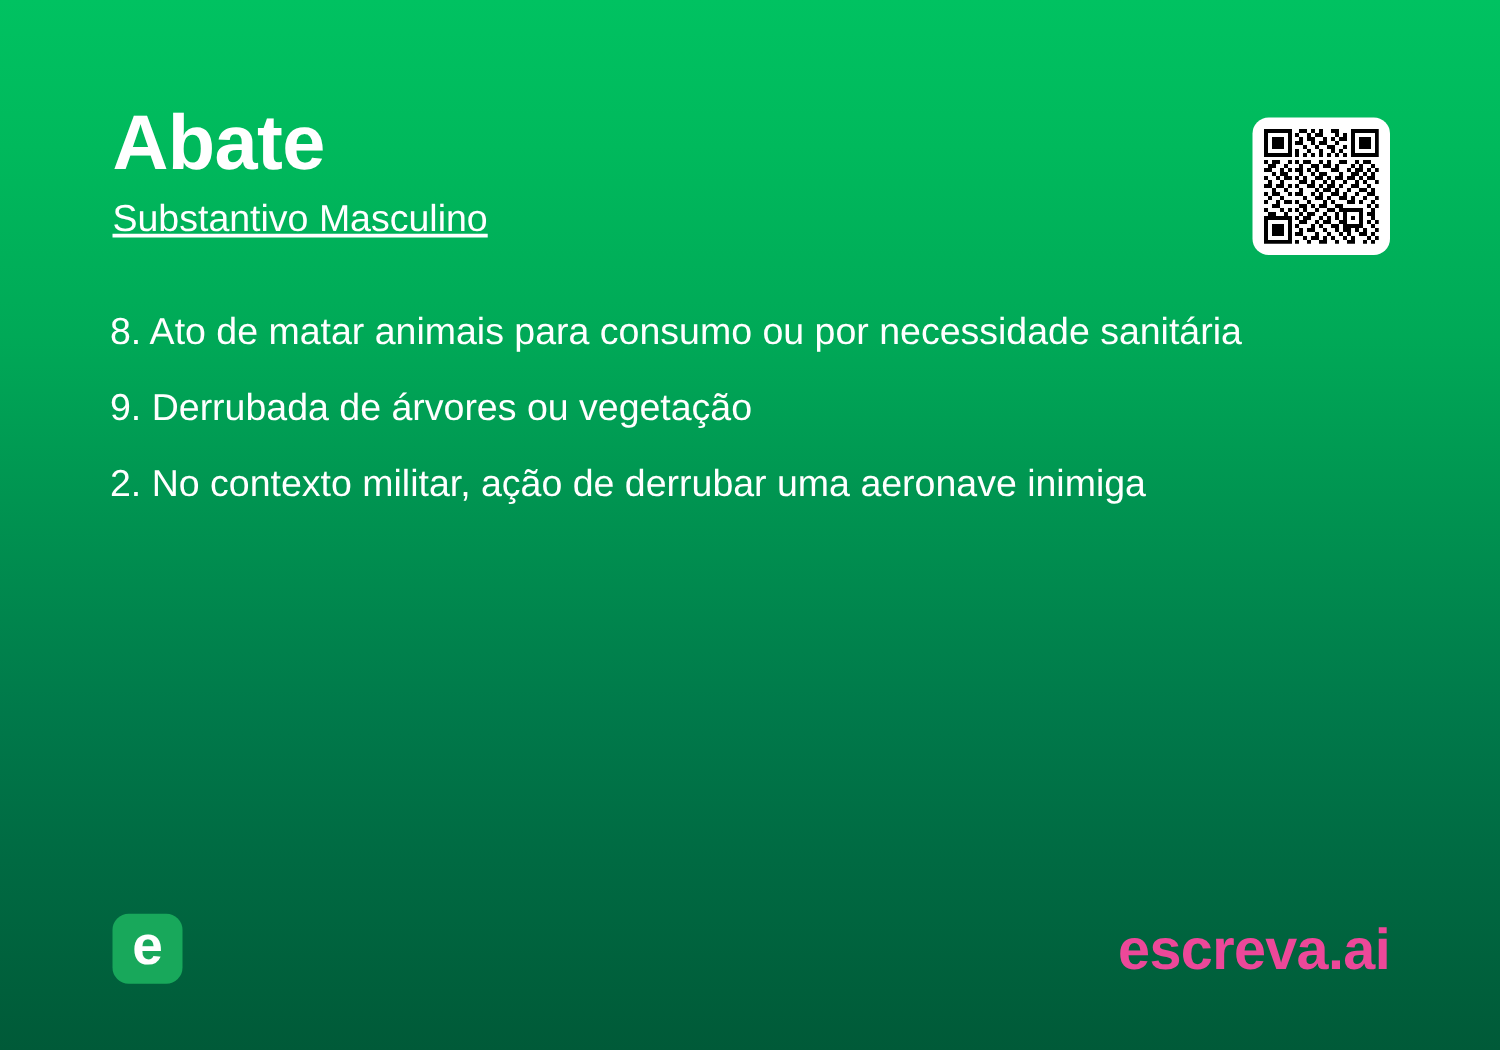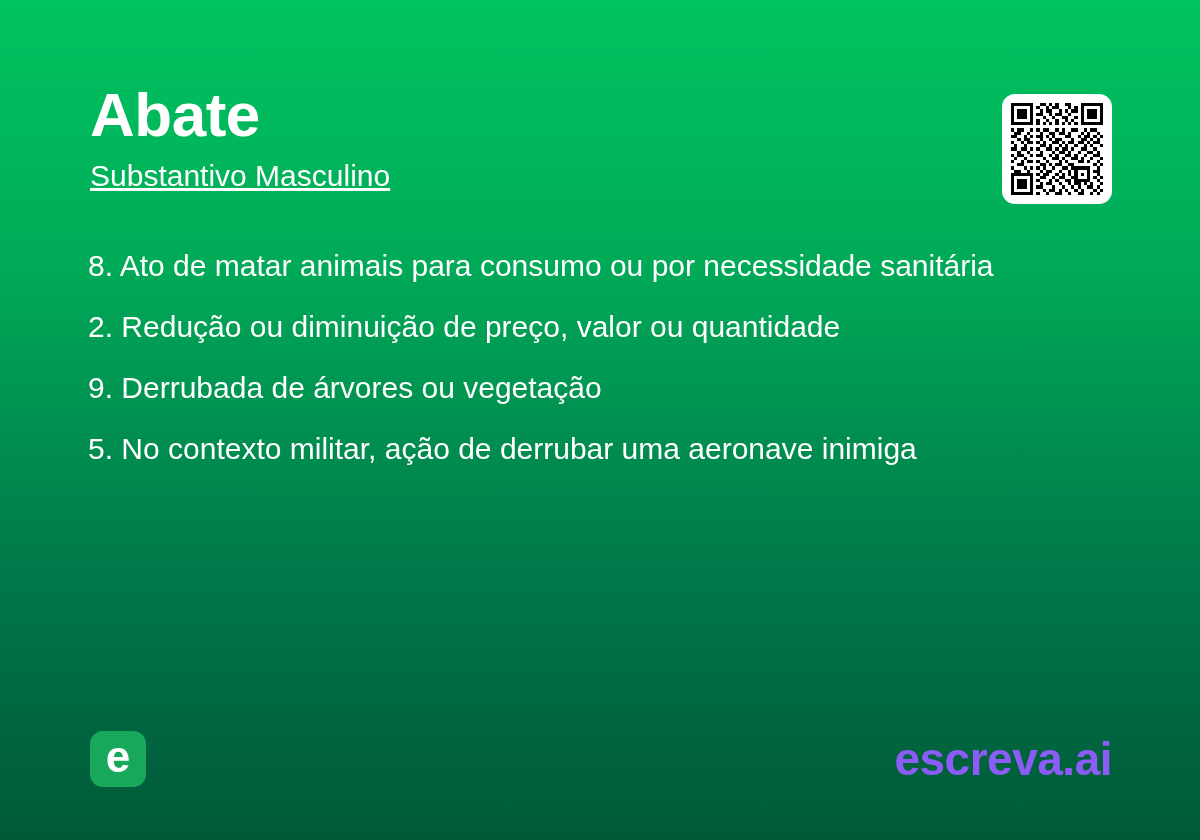--- a/index.html
+++ b/index.html
@@ -117,21 +117,21 @@
     line-height:1;
     color:#FFFFFF;
     transform:translateY(-2px);
   }
 
   .brand {
     font-size:46px;
     font-weight:bold;
     letter-spacing:-0.5px;
     line-height:1;
-    color:#8b5cf6;
+    color:#ec4899;
     white-space:nowrap;
   }
 </style>
 </head>
 <body>
 
 <div class="card">
 
   <div class="header">
     <div class="word-title">Abate</div>
@@ -368,23 +368,22 @@
           <rect x="18" y="28" width="1" height="1"></rect>
         <rect x="21" y="28" width="2" height="1"></rect>
           <rect x="25" y="28" width="1" height="1"></rect>
         <rect x="27" y="28" width="1" height="1"></rect>
       </g>
     </svg>
   </div>
 
   <div class="definitions">
     <div class="definition">8. Ato de matar animais para consumo ou por necessidade sanitária</div>
-    <div class="definition">2. Redução ou diminuição de preço, valor ou quantidade</div>
     <div class="definition">9. Derrubada de árvores ou vegetação</div>
-    <div class="definition">5. No contexto militar, ação de derrubar uma aeronave inimiga</div>
+    <div class="definition">2. No contexto militar, ação de derrubar uma aeronave inimiga</div>
   </div>
 
   <div class="footer">
     <div class="logo-tile">
       <span class="glyph">e</span>
     </div>
     <div class="brand">escreva.ai</div>
   </div>
 
 </div>

